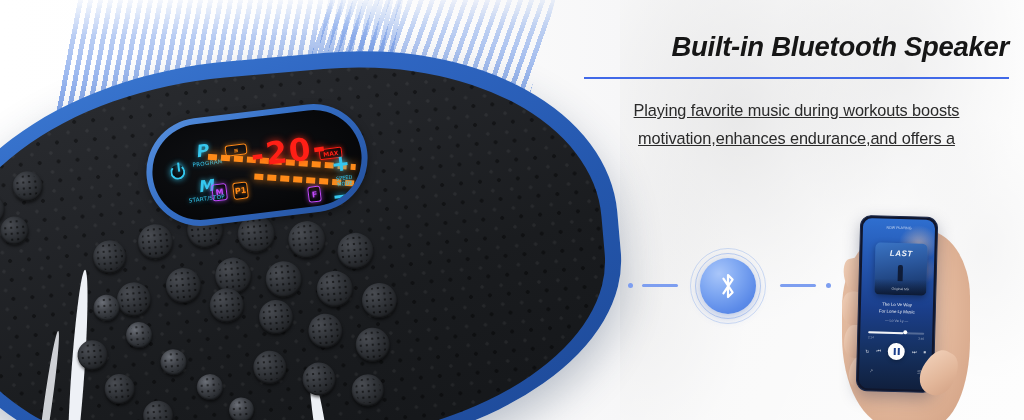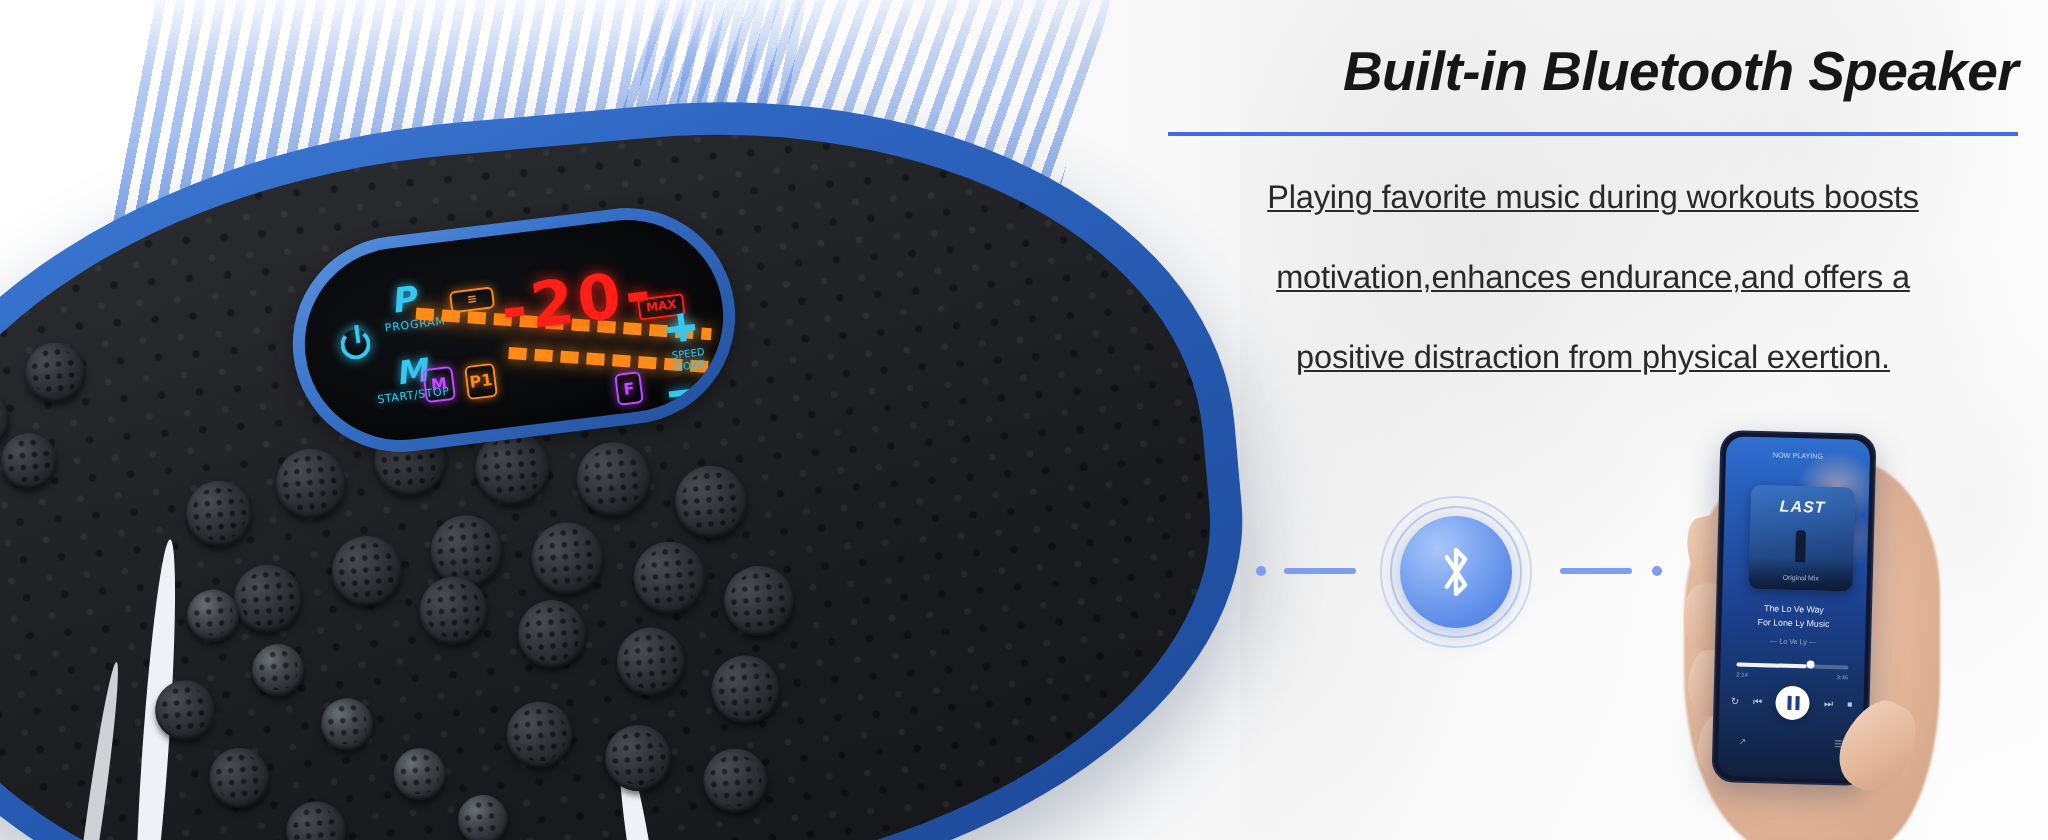--- a/index.html
+++ b/index.html
@@ -159,32 +159,32 @@
   .seg-bar.b { top: 66px; left: 100px; width: 104px; transform: rotate(11deg); }
 
   .plus-sign, .minus-sign { position: absolute; background: #35c8f0; box-shadow: 0 0 6px rgba(53,200,240,.9); }
   .plus-wrap { position: absolute; left: 181px; top: 50px; width: 14px; height: 14px; }
   .plus-wrap .h { left: 0; top: 6px; width: 14px; height: 3px; }
   .plus-wrap .v { left: 5.5px; top: 0; width: 3px; height: 14px; }
   .lbl-speed { left: 176px; top: 69px; font-size: 5px; line-height: 1.15; text-align: center; width: 28px; }
   .minus-wrap { position: absolute; left: 178px; top: 88px; width: 13px; height: 3px; background: #35c8f0; box-shadow: 0 0 6px rgba(53,200,240,.9); }
 
   
-  .copy { position: absolute; left: 584px; top: 20px; width: 425px; }
+  .copy { position: absolute; left: 584px; top: 31px; width: 425px; }
   .headline {
     font-size: 27.5px; font-weight: 700; font-style: italic;
     color: #161616; letter-spacing: -.3px; text-align: right;
     line-height: 1.15; white-space: nowrap;
   }
   .rule { margin-top: 14px; width: 100%; height: 2.5px; background: #4169e8; }
   .body-copy {
     margin-top: 17px; text-align: center; color: #2a2a2a;
     font-size: 16.3px; line-height: 1.72; letter-spacing: -.1px; text-decoration: underline;
   }
-  .body-copy p + p { margin-top: 12px; }
+  .body-copy p + p { margin-top: 0; }
 
   
   .bt-zone { position: absolute; left: 628px; top: 232px; width: 230px; height: 120px; }
   .bt-badge { position: absolute; left: 62px; top: 16px; width: 76px; height: 76px; }
   .bt-ring-outer {
     position: absolute; inset: 0; border-radius: 50%;
     border: 1.5px solid rgba(120,160,235,.34);
   }
   .bt-ring-mid {
     position: absolute; left: 5px; top: 5px; right: 5px; bottom: 5px;
@@ -385,21 +385,20 @@
       </div>
     </div>
   </div>
 
   <div class="copy">
     <div class="headline">Built-in Bluetooth Speaker</div>
     <div class="rule"></div>
     <div class="body-copy">
       <p>Playing favorite music during workouts boosts</p>
       <p>motivation,enhances endurance,and offers a</p>
-      <p>positive distraction from physical exertion.</p>
     </div>
   </div>
 
   <div class="bt-zone">
     <div class="dash-line dash-l1"></div>
     <div class="dash-line dash-l2"></div>
     <div class="dash-line dash-r1"></div>
     <div class="dash-line dash-r2"></div>
 
     <div class="bt-badge">

